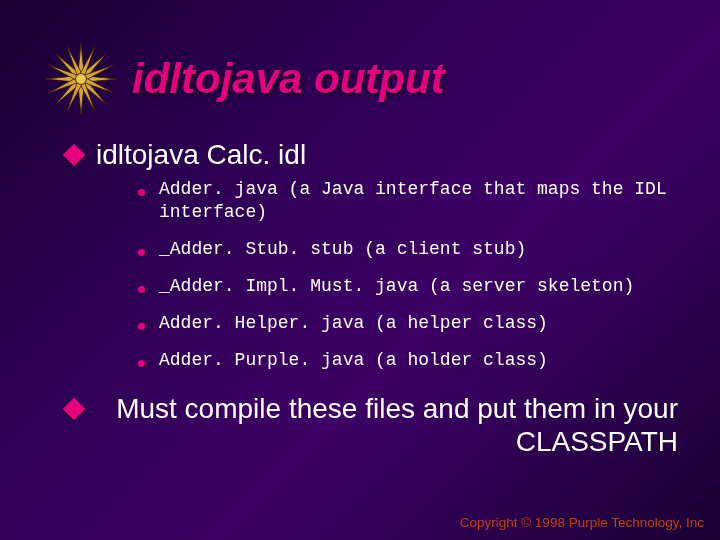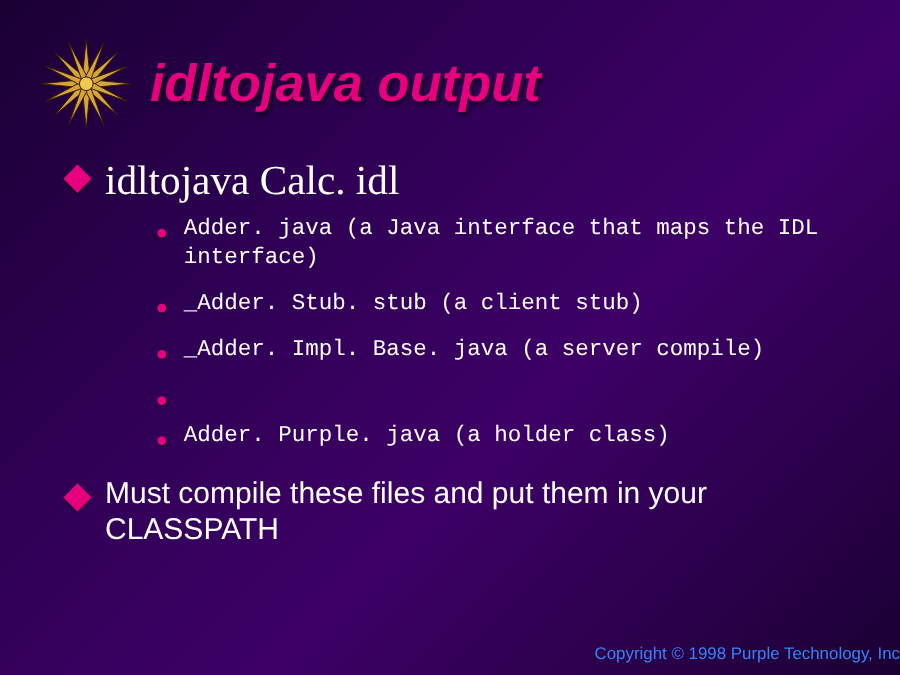--- a/index.html
+++ b/index.html
@@ -3,21 +3,21 @@
 <meta charset="utf-8">
 <style>
   * { margin: 0; padding: 0; box-sizing: border-box; }
   html, body { width: 720px; height: 540px; overflow: hidden; }
   body {
     background: linear-gradient(135deg, #1a0033 0%, #2d0052 30%, #3d0066 60%, #1a0033 100%);
     font-family: Arial, Helvetica, sans-serif;
     color: #ffffff;
     position: relative;
   }
-  .slide { width: 720px; height: 540px; position: relative; padding: 0; }
+  .slide { width: 720px; height: 540px; position: relative; padding: 12px; }
   .title-row {
     display: flex;
     align-items: center;
     padding-top: 28px;
     padding-left: 30px;
   }
   .burst {
     width: 78px;
     height: 78px;
     margin-right: 12px;
@@ -44,28 +44,29 @@
     width: 16px;
     height: 16px;
     background: #e6007e;
     transform: rotate(45deg);
     margin-top: 9px;
     margin-right: 14px;
     flex-shrink: 0;
     box-shadow: 1px 1px 2px rgba(0,0,0,0.5);
   }
   .level1-text {
-    font-family: Liberation Serif, serif;
-    font-size: 33px;
+    font-family: Liberation Sans, sans-serif;
+    font-size: 28px;
     line-height: 1.2;
   }
   .level1-sans {
     font-family: Arial, Helvetica, sans-serif;
-    font-size: 24px;
+    font-size: 28px;
     line-height: 1.2;
+    text-align: right;
   }
   .sub-list {
     padding-left: 72px;
     padding-right: 10px;
   }
   .level2 {
     display: flex;
     align-items: flex-start;
     margin-bottom: 14px;
   }
@@ -85,23 +86,23 @@
     line-height: 1.28;
   }
   .footer-bullet {
     padding-left: 54px;
     padding-right: 30px;
     padding-top: 6px;
   }
   .copyright {
     position: absolute;
     bottom: 10px;
-    right: 0px;
+    right: 16px;
     font-size: 13.5px;
-    color: #3b82f6;
+    color: #c2410c;
   }
 </style>
 </head>
 <body>
 
 <div class="slide">
 
   <div class="title-row">
     <svg class="burst" viewBox="0 0 100 100">
       <g transform="translate(50,50)">
@@ -140,24 +141,25 @@
       <div class="level2">
         <div class="dot"></div>
         <div class="level2-text">Adder. java (a Java interface that maps the IDL interface)</div>
       </div>
       <div class="level2">
         <div class="dot"></div>
         <div class="level2-text">_Adder. Stub. stub (a client stub)</div>
       </div>
       <div class="level2">
         <div class="dot"></div>
-        <div class="level2-text">_Adder. Impl. Base. java (a server compile)</div>
+        <div class="level2-text">_Adder. Impl. Must. java (a server skeleton)</div>
       </div>
       <div class="level2">
         <div class="dot"></div>
+        <div class="level2-text">Adder. Helper. java (a helper class)</div>
       </div>
       <div class="level2">
         <div class="dot"></div>
         <div class="level2-text">Adder. Purple. java (a holder class)</div>
       </div>
     </div>
 
   </div>
 
   <div class="footer-bullet">

